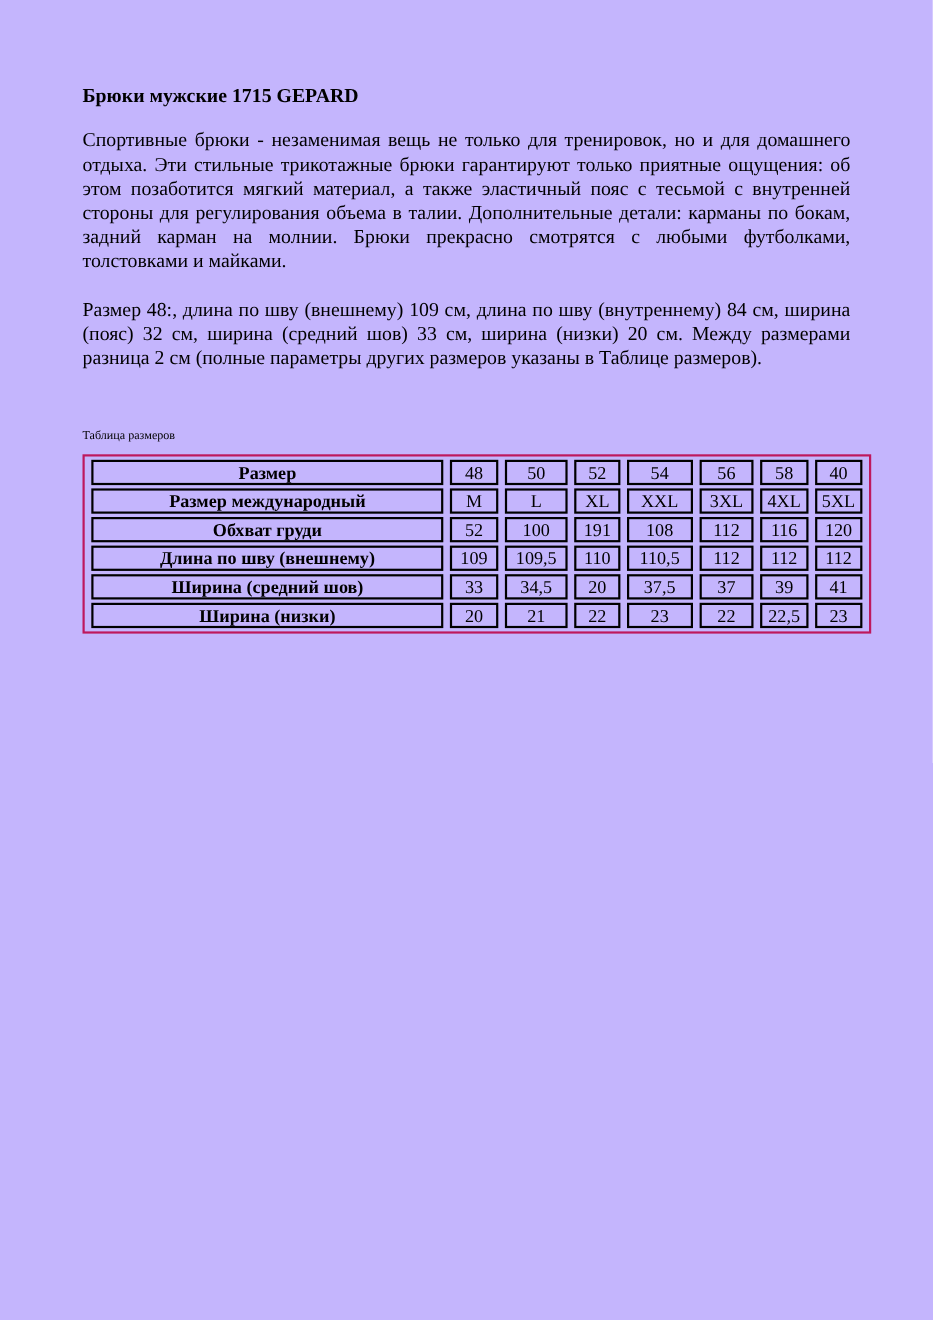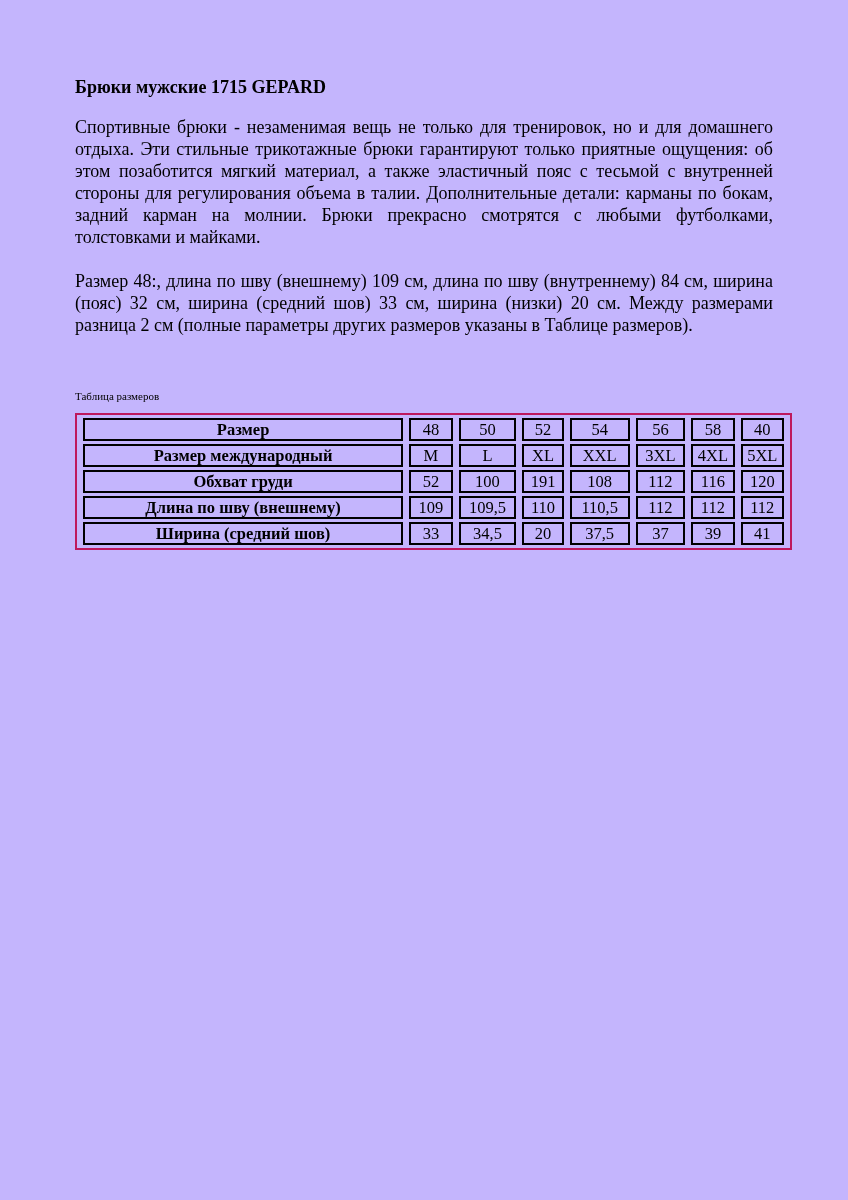--- a/index.html
+++ b/index.html
@@ -129,16 +129,26 @@
       <tr>
         <td class="row-label">Ширина (средний шов)</td>
         <td>33</td>
         <td>34,5</td>
         <td>20</td>
         <td>37,5</td>
         <td>37</td>
         <td>39</td>
         <td>41</td>
       </tr>
+      <tr>
+        <td class="row-label">Ширина (низки)</td>
+        <td>20</td>
+        <td>21</td>
+        <td>22</td>
+        <td>23</td>
+        <td>22</td>
+        <td>22,5</td>
+        <td>23</td>
+      </tr>
     </tbody>
   </table>
 
 </div>
 
 </body></html>

